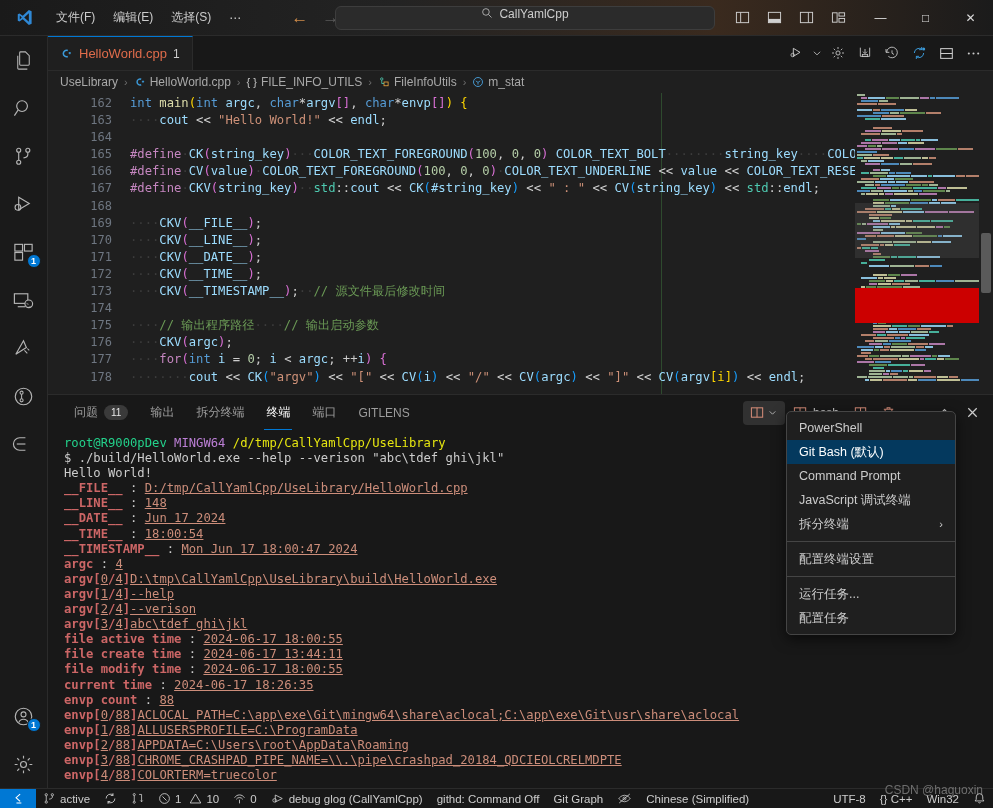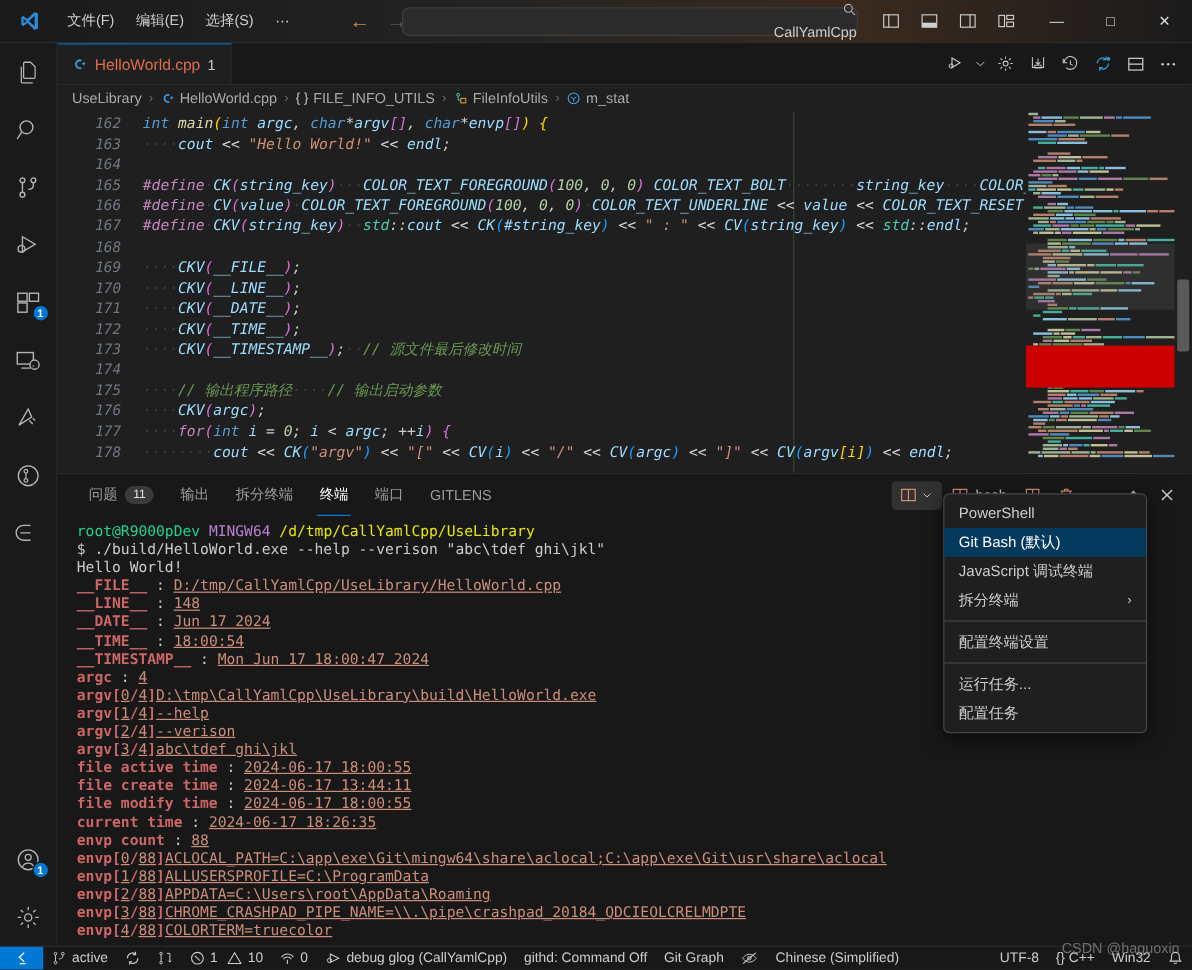--- a/index.html
+++ b/index.html
@@ -26,22 +26,22 @@
     font-size: 12px; color: #cccccc; padding: 4px 8px; border-radius: 4px;
     white-space: nowrap; cursor: default;
   }
   .tb-nav { display: flex; align-items: center; gap: 14px; margin-left: 42px; }
   .tb-arrow { font-size: 17px; line-height: 1; }
   .tb-arrow.back { color: #d08c4a; }
   .tb-arrow.fwd { color: #5a5a5a; }
   .tb-search {
     position: absolute; left: 335px; width: 380px; height: 24px;
     background: #2b2b2b; border: 1px solid #3d3d3d; border-radius: 6px;
-    display: flex; align-items: flex-end; justify-content: center; gap: 6px;
-    font-size: 12px; color: #cccccc; flex-direction: column;
+    display: flex; align-items: flex-start; justify-content: center; gap: 6px;
+    font-size: 12px; color: #cccccc;
   }
   .tb-search .mag { opacity: .85; }
   .tb-right { margin-left: auto; display: flex; align-items: center; height: 100%; }
   .tb-layout { display: flex; align-items: center; gap: 4px; padding-right: 6px; }
   .tb-layout .lic { width: 28px; height: 28px; display: flex; align-items: center; justify-content: center; border-radius: 4px; }
   .wctl { width: 45px; height: 36px; display: flex; align-items: center; justify-content: center; color: #ddd; font-size: 12px; }
 
   
   .bodyrow { flex: 1 1 auto; display: flex; min-height: 0; }
 
@@ -87,21 +87,21 @@
     padding: 0 12px; font-size: 12px; color: #a9a9a9; background: #1f1f1f;
   }
   .bc-item { display: flex; align-items: center; gap: 4px; }
   .bc-sep { color: #6e6e6e; font-size: 11px; margin: 0 2px; }
 
   
   .editorwrap { flex: 1 1 auto; position: relative; overflow: hidden; background: #1f1f1f; min-height: 0; }
   .code {
     font-family: "DejaVu Sans Mono", "Liberation Mono", monospace;
     font-size: 12.2px; line-height: 17.1px; white-space: pre;
-    position: absolute; top: 2px; left: 5px; right: 0; font-style: italic;
+    position: absolute; top: 2px; left: 16px; right: 0;
   }
   .cline { display: flex; height: 17.1px; align-items: center; }
   .lnum {
     width: 66px; flex: 0 0 66px; text-align: right; padding-right: 18px;
     color: #6e7681; font-size: 12px;
   }
   .ctext { flex: 1 1 auto; }
   .dot { color: #3c3c3c; }
   
   .t-kw   { color: #569cd6; }
@@ -1140,20 +1140,23 @@
   </div>
 
   <div class="dropdown" id="dropdown">
       <div class="dd-item">
         <span>PowerShell</span>
       </div>
       <div class="dd-item selected">
         <span>Git Bash (默认)</span>
       </div>
       <div class="dd-item">
+        <span>Command Prompt</span>
+      </div>
+      <div class="dd-item">
         <span>JavaScript 调试终端</span>
       </div>
       <div class="dd-item">
         <span>拆分终端</span>
         <span class="chev">›</span>
       </div>
       <div class="dd-sep"></div>
       <div class="dd-item">
         <span>配置终端设置</span>
       </div>

